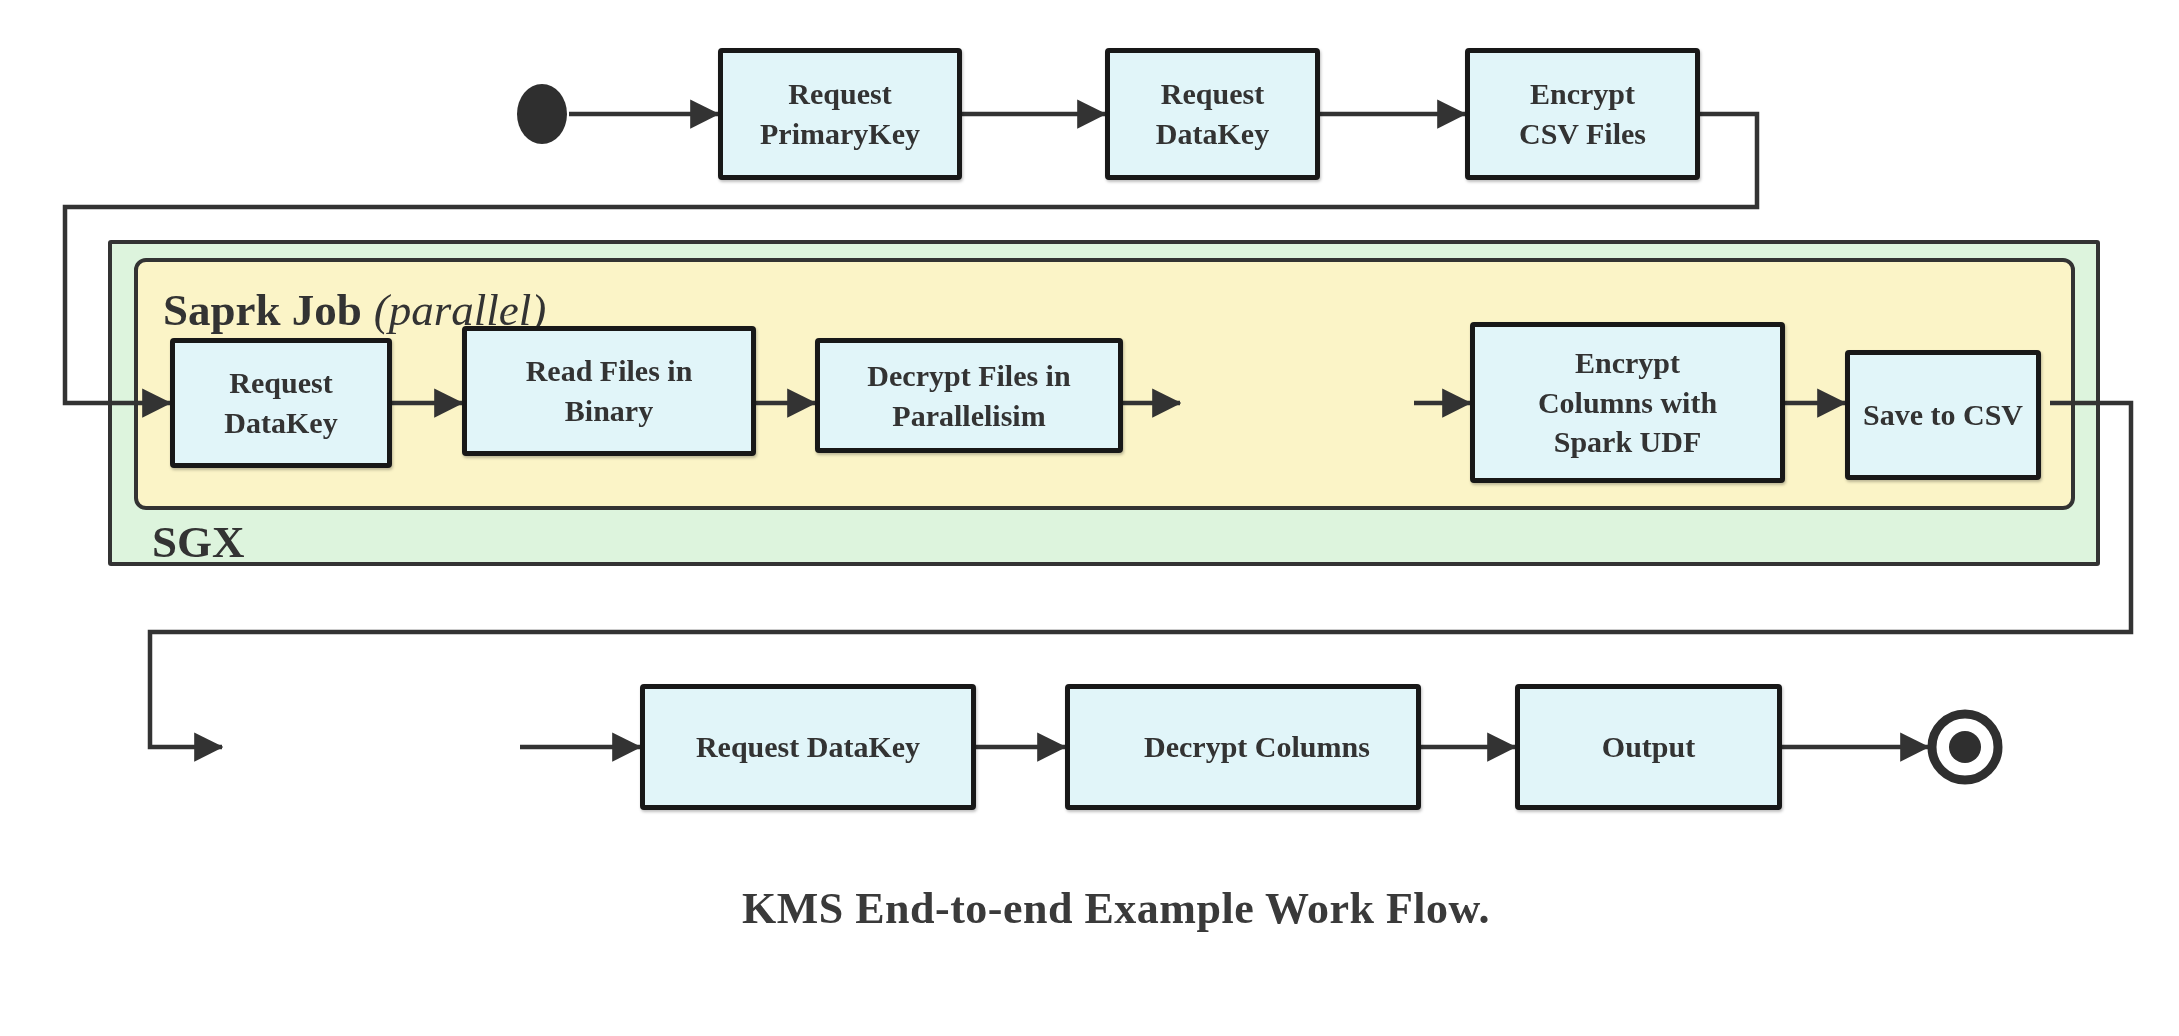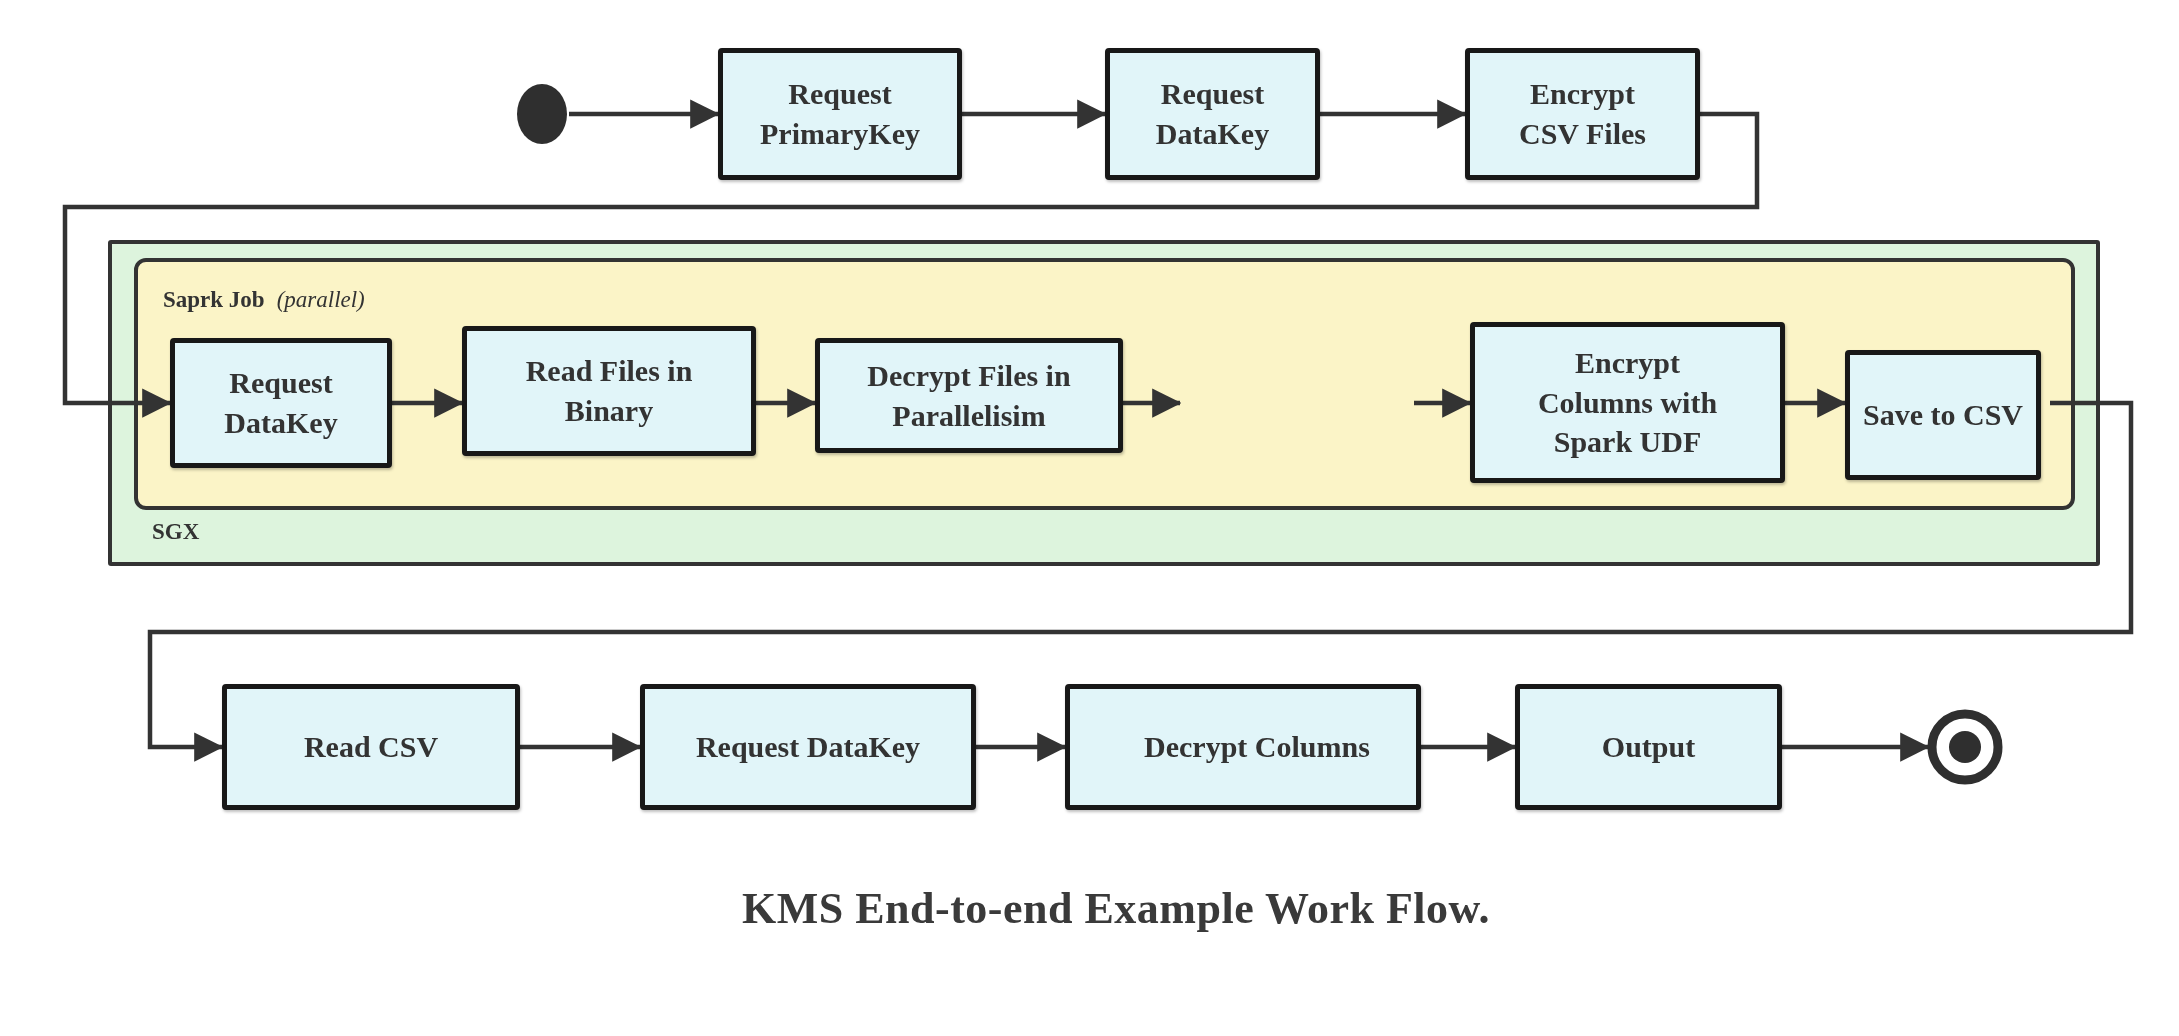--- a/index.html
+++ b/index.html
@@ -14,21 +14,21 @@
   .container-box{position:absolute;box-sizing:border-box;}
   .sgx-box{
     left:108px;top:240px;width:1992px;height:326px;
     background:#ddf4dd;border:4px solid #333333;border-radius:3px;
   }
   .spark-box{
     left:134px;top:258px;width:1941px;height:252px;
     background:#fbf4c7;border:4px solid #333333;border-radius:12px;
   }
   .group-label{
-    position:absolute;font-size:23px;font-weight:bold;color:#333333;
+    position:absolute;font-size:45px;font-weight:bold;color:#333333;
     white-space:nowrap;line-height:1;
   }
   .spark-label{left:163px;top:288px;}
   .spark-label .qualifier{font-weight:normal;font-style:italic;margin-left:12px;}
   .sgx-label{left:152px;top:520px;}
   .node{
     position:absolute;box-sizing:border-box;
     background:#e1f5f9;border:5px solid #181818;border-radius:4px;
     display:flex;align-items:center;justify-content:center;
     text-align:center;font-size:30px;font-weight:bold;color:#333333;
@@ -105,21 +105,20 @@
 DataKey</div>
     <div class="node" style="left:462px;top:326px;width:294px;height:130px;">Read Files in
 Binary</div>
     <div class="node" style="left:815px;top:338px;width:308px;height:115px;">Decrypt Files in
 Parallelisim</div>
     <div class="node" style="left:1470px;top:322px;width:315px;height:161px;">Encrypt
 Columns with
 Spark UDF</div>
     <div class="node" style="left:1845px;top:350px;width:196px;height:130px;">Save to CSV</div>
 
-    <div class="node" style="left:222px;top:684px;width:298px;height:126px;">Read CSV</div>
     <div class="node" style="left:640px;top:684px;width:336px;height:126px;">Request DataKey</div>
     <div class="node" style="left:1065px;top:684px;width:356px;height:126px;padding-left:28px;">Decrypt Columns</div>
     <div class="node" style="left:1515px;top:684px;width:267px;height:126px;">Output</div>
 
     <div class="diagram-title">KMS End-to-end Example Work Flow.</div>
   </div>
 
 </div>
 
 </body></html>

